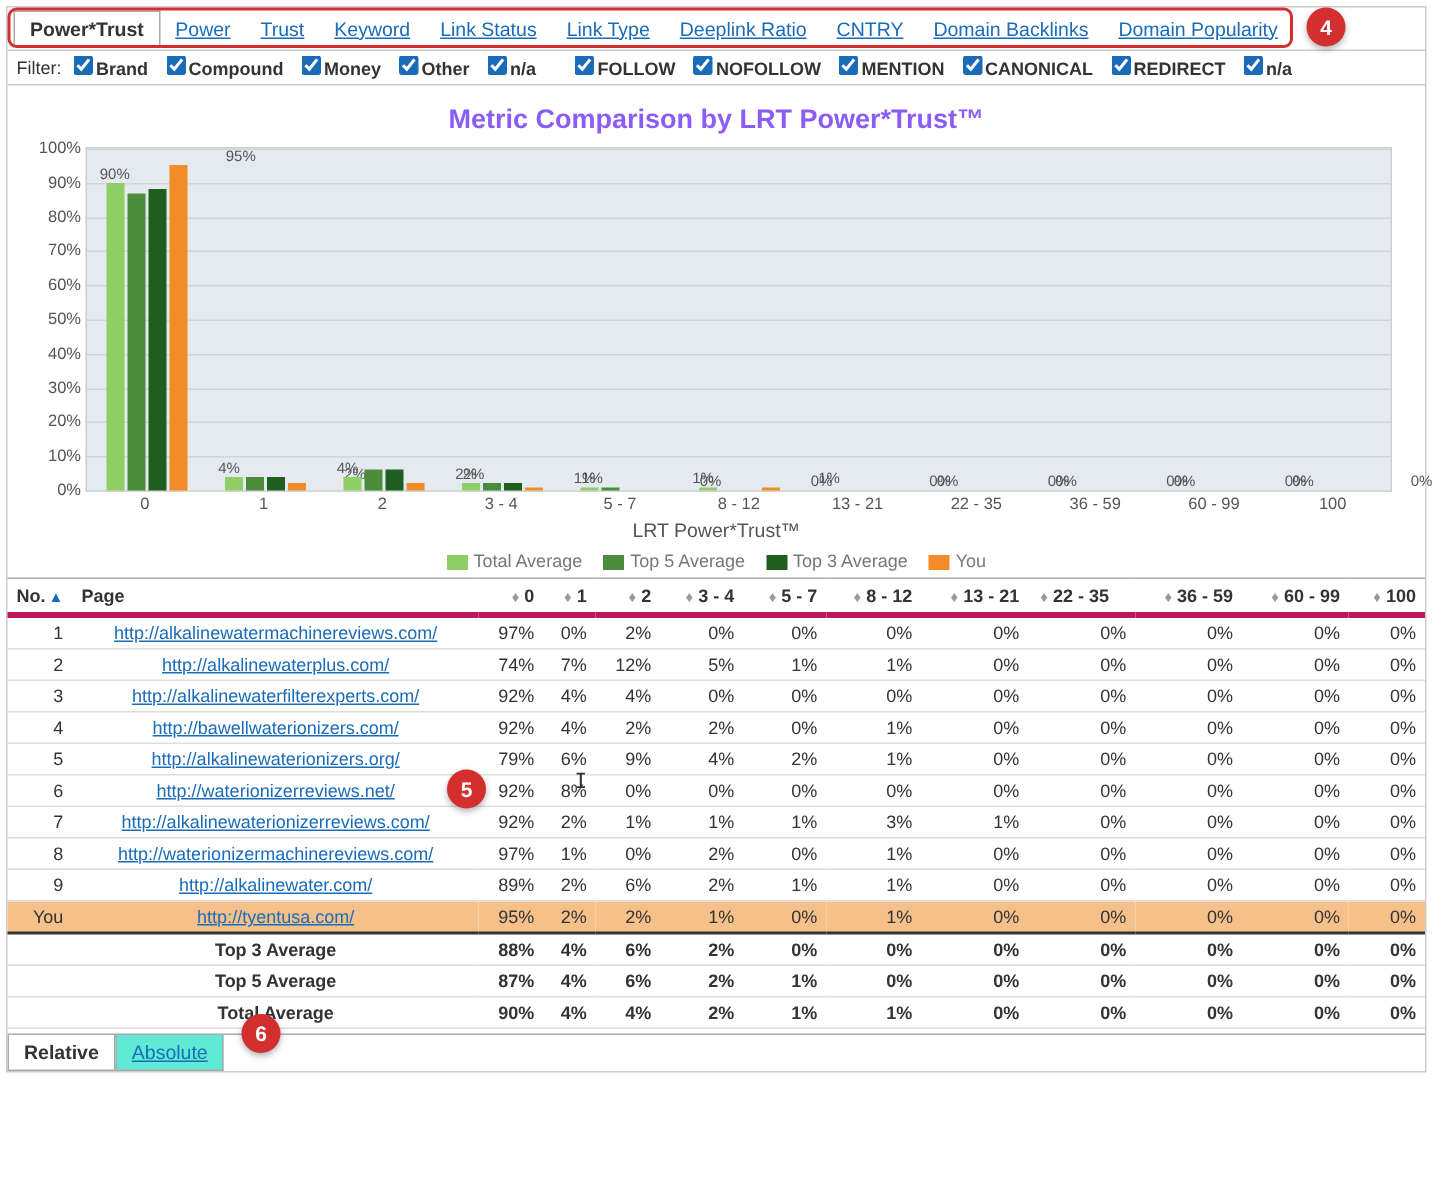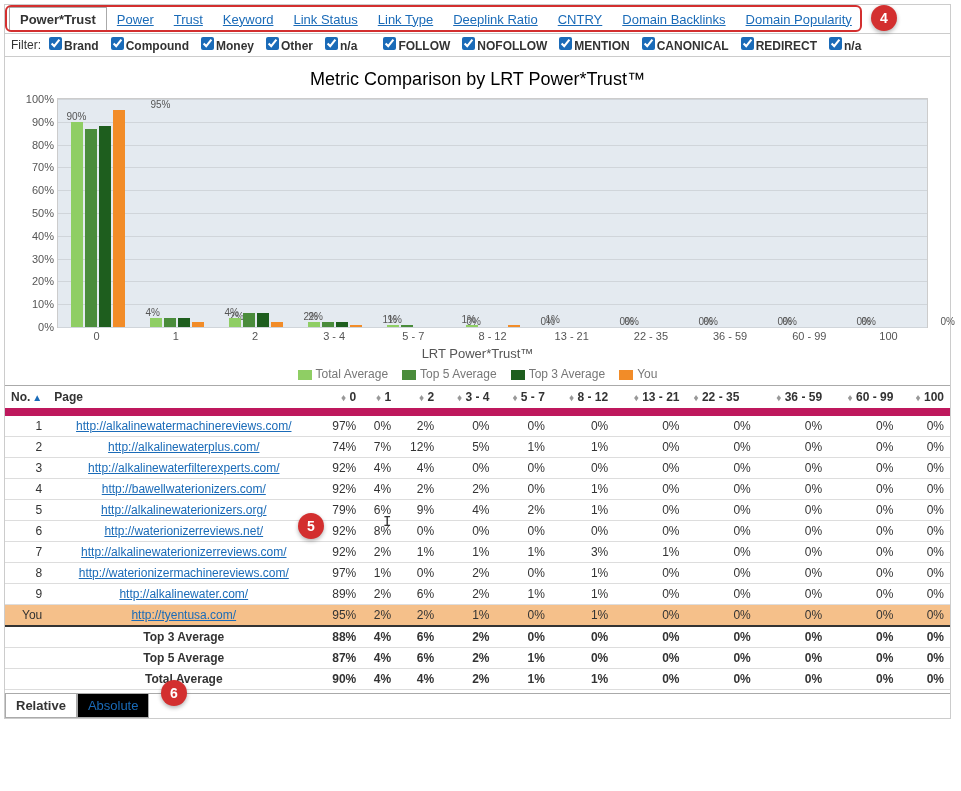--- a/index.html
+++ b/index.html
@@ -10,58 +10,58 @@
 .tab.active { background: #fff; border: 1px solid #aaa; border-bottom: 1px solid #fff; font-weight: bold; color: #333; text-decoration: none; margin-bottom: -1px; }
 .red-box { position: absolute; border: 2px solid #d32f2f; border-radius: 6px; pointer-events: none; }
 .red-badge { position: absolute; width: 26px; height: 26px; border-radius: 50%; background: #d32f2f; color: #fff; font-weight: bold; display: flex; align-items: center; justify-content: center; font-size: 14px; box-shadow: 0 2px 4px rgba(0,0,0,0.3); z-index: 10; }
 .filter-row { display: flex; align-items: center; padding: 3px 6px; border-bottom: 1px solid #ccc; gap: 2px; font-size: 12px; flex-wrap: wrap; }
 .filter-row label { font-weight: bold; margin-left: 2px; margin-right: 6px; }
 .filter-row input[type=checkbox] { accent-color: #1a6bb8; margin-left: 6px; }
 .filter-sep { width: 10px; }
 .chart-area { position: relative; padding: 8px 12px 4px 12px; }
 .export-row { text-align: right; font-size: 12px; padding: 2px 4px; color: #555; }
 .export-row a { color: #1a6bb8; text-decoration: underline; }
-.chart-title { text-align: center; font-size: 18px; color: #000000; margin: 4px 0 8px 0; }
+.chart-title { text-align: center; font-size: 18px; color: #8b5cf6; margin: 4px 0 8px 0; font-weight: bold; }
 .chart { position: relative; height: 230px; margin-left: 40px; margin-right: 10px; border: 1px solid #ccc; background: linear-gradient(#e4eaf0, #e4eaf0); }
 .y-axis { position: absolute; left: -40px; top: 0; height: 100%; width: 38px; }
 .y-tick { position: absolute; right: 2px; font-size: 11px; color: #555; transform: translateY(-50%); }
 .grid-line { position: absolute; left: 0; right: 0; height: 1px; background: #d0d5da; }
 .bar-groups { position: absolute; left: 0; right: 0; bottom: 0; top: 0; display: flex; }
 .bar-group { flex: 1; position: relative; display: flex; align-items: flex-end; justify-content: center; gap: 2px; padding: 0 4px; }
 .bar { width: 12px; }
 .bar.ta { background: #8fce64; }
 .bar.t5 { background: #4a8c3b; }
 .bar.t3 { background: #1e5e1e; }
 .bar.you { background: #f28c28; }
 .bar-label { position: absolute; font-size: 10px; color: #555; bottom: 100%; transform: translateY(0); white-space: nowrap; }
 .x-axis { display: flex; margin-left: 40px; margin-right: 10px; }
 .x-tick { flex: 1; text-align: center; font-size: 11px; color: #555; padding-top: 2px; }
 .axis-label { text-align: center; font-size: 13px; color: #555; margin-top: 4px; }
 .legend { display: flex; justify-content: center; gap: 14px; margin-top: 6px; font-size: 12px; color: #777; align-items: center; }
 .legend-swatch { width: 14px; height: 10px; display: inline-block; margin-right: 4px; vertical-align: middle; }
 .table-wrap { }
 table { width: 100%; border-collapse: collapse; font-size: 12px; }
-thead th { font-weight: bold; border-top: 1px solid #aaa; border-bottom: 8px solid #be185d; padding: 4px 6px; text-align: right; white-space: nowrap; }
+thead th { font-weight: bold; border-top: 1px solid #aaa; border-bottom: 4px solid #be185d; padding: 4px 6px; text-align: right; white-space: nowrap; }
 thead th:first-child { text-align: right; width: 36px; }
 thead th.page-h { text-align: left; }
 thead th:first-child, thead th.page-h { }
 tbody td { border-bottom: 1px solid #ddd; padding: 3px 6px; text-align: right; }
 tbody td.no { text-align: right; color: #333; }
 tbody td.page { text-align: center; }
 tbody td.page a { color: #1a6bb8; text-decoration: underline; }
 tbody tr.you-row td { background: #f5c08a; }
 tbody tr.you-row td.no { font-weight: normal; }
 tbody tr.summary td { font-weight: bold; }
 tbody tr.summary td.page { padding-left: 48px; }
 .sort-ind { color: #999; font-size: 10px; margin-left: 2px; }
 .sort-active { color: #1a6bb8; }
 .bottom-tabs { display: flex; border-top: 1px solid #aaa; margin-top: 3px;}
 .btab { padding: 4px 10px; font-size: 13px; border: 1px solid #aaa; border-top: none; background: #fff; }
 .btab.active { font-weight: bold; color: #333; }
-.btab:not(.active) { color: #1a6bb8; background: #000000; }
+.btab:not(.active) { color: #1a6bb8; text-decoration: underline; background: #5eead4; }
 .summary-sep td { border-top: 2px solid #333; }
 .cursor-caret { position:absolute; font-family: monospace; font-size: 14px; }
 </style>
 </head>
 <body>
 
 <div class="container">
 
   <div class="red-box" style="top:0px;left:0px;width:857px;height:27px;"></div>
   <div class="red-badge" style="top:0px;left:866px;">4</div>

